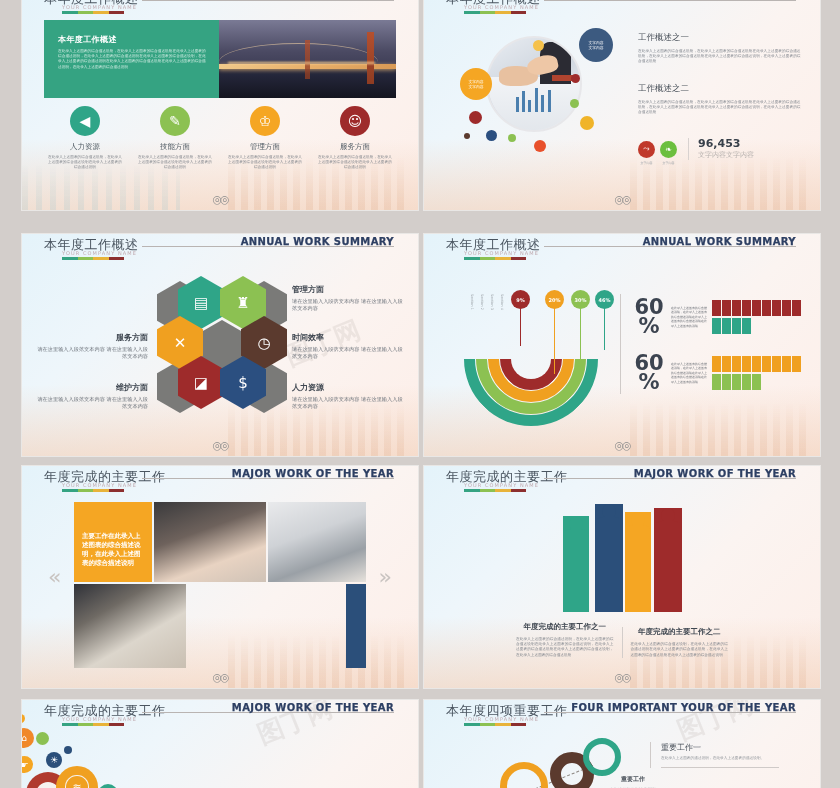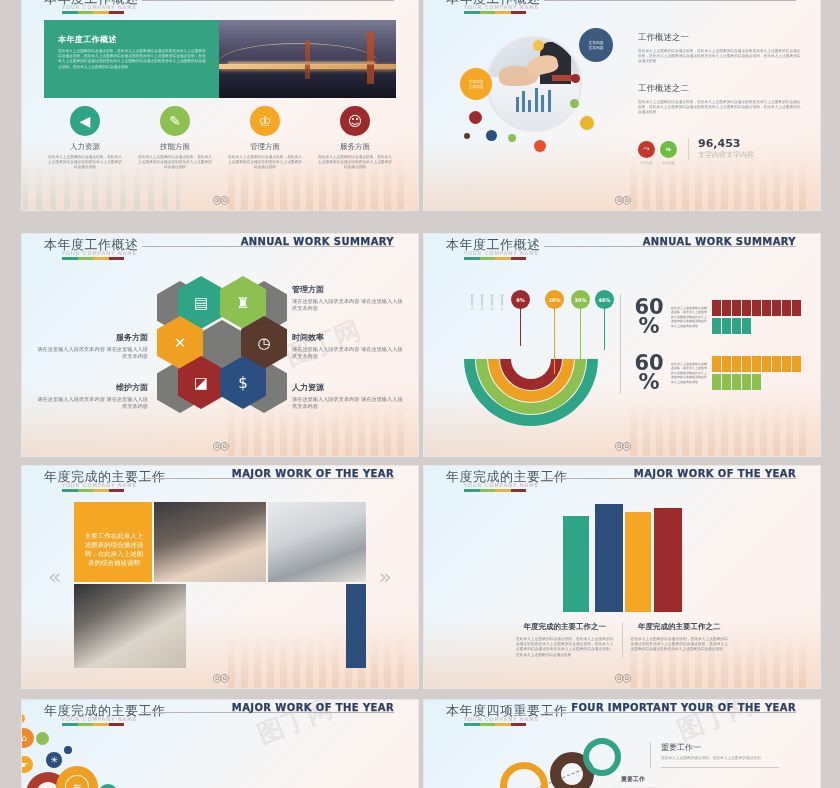--- a/index.html
+++ b/index.html
@@ -151,37 +151,37 @@
   .person.f:after{clip-path:polygon(30% 0,70% 0,100% 48%,82% 52%,72% 100%,28% 100%,18% 52%,0 48%);}
   .balloon{position:absolute;width:19px;height:19px;border-radius:50%;
       display:flex;align-items:center;justify-content:center;color:#fff;font-size:5px;font-weight:bold;}
   #s4 .vlabels{position:absolute;left:46px;top:60px;display:flex;}
   #s4 .vlabels span{writing-mode:vertical-rl;font-size:3.4px;color:#9aa0a6;margin-right:6px;}
 
   
   #s5{left:22px;top:466px;width:396px;height:222px;}
   #s5 .grid{position:absolute;left:52px;top:36px;width:292px;height:166px;}
   #s5 .cell{position:absolute;overflow:hidden;}
-  #s5 .cap{position:absolute;color:#fff;font-weight:normal;text-align:center;}
+  #s5 .cap{position:absolute;color:#fff;font-weight:bold;}
   #s5 .arrow{position:absolute;top:104px;font-size:22px;color:#c9c4c1;line-height:14px;}
   #s5 .arrow.l{left:26px;} #s5 .arrow.r{right:26px;}
   .ph{position:absolute;inset:0;}
   .ph.meet{background:linear-gradient(160deg,#3a3a3c 0%,#6e625c 38%,#e8d3c2 70%,#cfc2b6 100%);}
   .ph.lap{background:linear-gradient(160deg,#e9eaec 0%,#cfd2d6 40%,#9aa0a6 70%,#e7e2dc 100%);}
   .ph.doc{background:linear-gradient(150deg,#2f3138 0%,#6f6a64 30%,#dcd6cc 62%,#c9bfb2 100%);}
 
   
   #s6{left:424px;top:466px;width:396px;height:222px;}
   #s6 .crowd{position:absolute;left:135px;top:34px;width:130px;height:112px;}
   .figure{position:absolute;bottom:0;}
   .figure .head{position:absolute;left:50%;transform:translateX(-50%);top:0;
       width:13px;height:15px;border-radius:50% 50% 45% 45%;background:inherit;}
   .figure .body{position:absolute;left:0;top:13px;bottom:0;width:100%;background:inherit;
       border-radius:8px 8px 2px 2px;}
-  #s6 .cols{position:absolute;left:84px;right:84px;top:156px;display:flex;}
+  #s6 .cols{position:absolute;left:84px;right:84px;top:156px;display:flex;align-items:flex-end;}
   #s6 .cols .c{flex:1;padding:0 8px;}
   #s6 .cols .c+.c{border-left:1px solid #d3cdca;}
   #s6 .cols h5{margin:0 0 5px;font-size:7.5px;color:#3f4751;font-weight:bold;text-align:center;}
   #s6 .cols p{margin:0;color:#7b8089;text-align:justify;}
 
   
   #s7{left:22px;top:700px;width:396px;height:222px;}
   #s7 .cluster{position:absolute;left:-14px;top:10px;width:150px;height:150px;}
   .gear{position:absolute;border-radius:50%;}
   .gear:before{content:"";position:absolute;inset:22%;border-radius:50%;background:#f6f2ef;}

